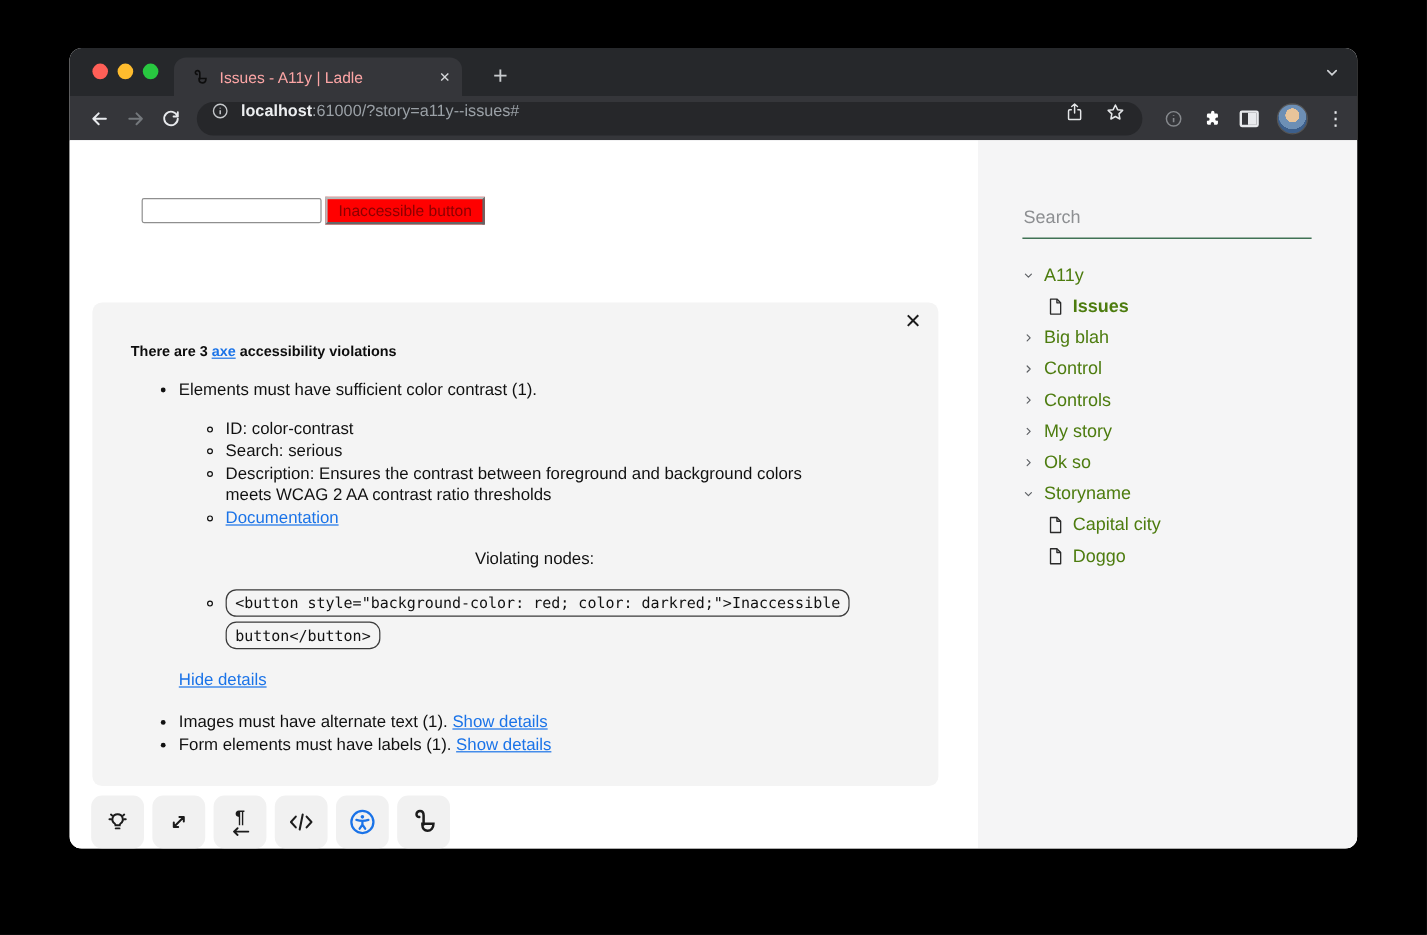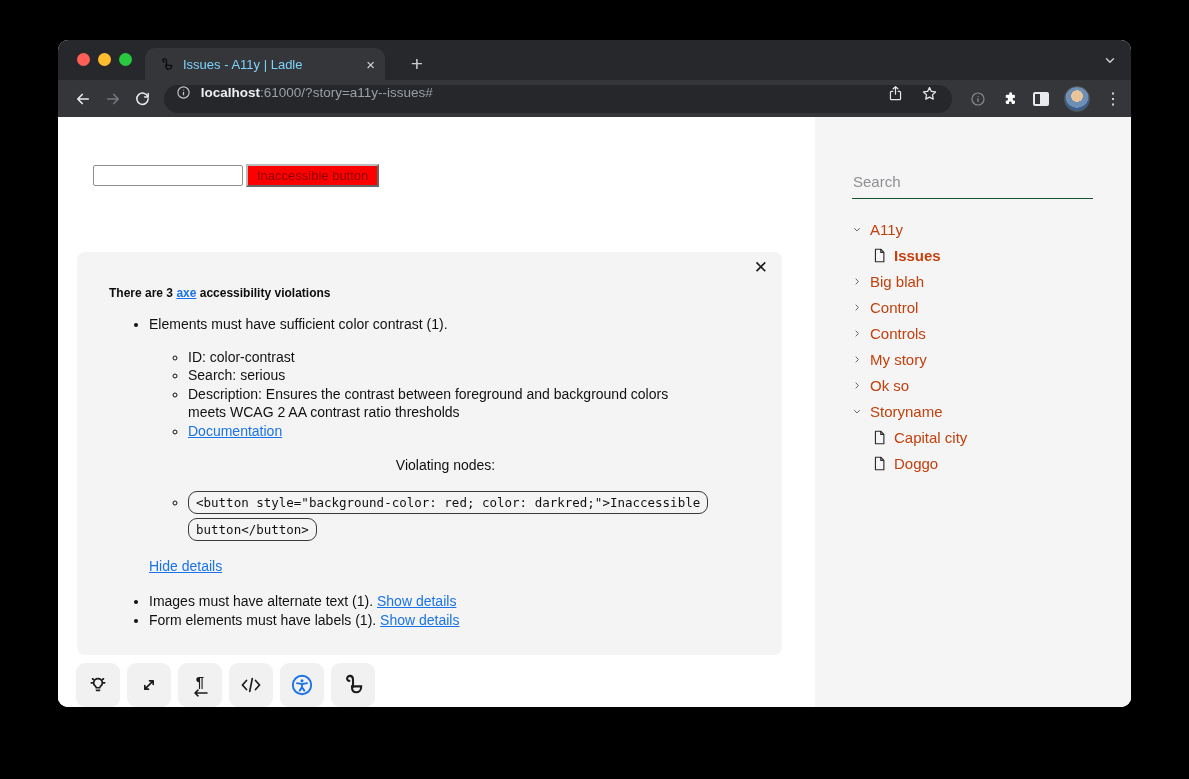--- a/index.html
+++ b/index.html
@@ -8,21 +8,21 @@
   .window { position:absolute; left:58px; top:40px; width:1073px; height:667px;
             border-radius:10px; overflow:hidden; background:#fff;
             box-shadow:0 18px 50px rgba(0,0,0,.6); display:flex; flex-direction:column; }
 
   
   .tabstrip { position:relative; height:40px; background:#26282b; flex:0 0 auto; }
   .traffic { position:absolute; left:19px; top:13px; display:flex; gap:8px; }
   .traffic span { width:13px; height:13px; border-radius:50%; display:block; }
   .tab { position:absolute; left:87px; top:8px; width:240px; height:32px; background:#35363a;
          border-radius:10px 10px 0 0; display:flex; align-items:center; padding:0 10px 0 14px; gap:9px; }
-  .tab-title { color:#7dd3fc; font-size:13px; white-space:nowrap; overflow:hidden; flex:1; }
+  .tab-title { color:#fca5a5; font-size:13px; white-space:nowrap; overflow:hidden; flex:1; }
   .tab-close { color:#d6d8da; font-size:15px; line-height:1; cursor:default; }
   .newtab { position:absolute; left:344px; top:9px; width:30px; height:30px; color:#c8cbce;
             font-size:21px; font-weight:300; display:flex; align-items:center; justify-content:center; }
   .tabsearch { position:absolute; right:14px; top:13px; color:#cfd2d5; }
 
   
   .toolbar { height:37px; background:#35363a; display:flex; align-items:center; padding:0 10px; flex:0 0 auto; }
   .navbtn { width:30px; height:30px; display:flex; align-items:center; justify-content:center;
             font-size:17px; color:#e8eaed; border-radius:50%; }
   .navbtn.disabled { color:#74787c; }
@@ -38,21 +38,21 @@
             border:1px solid #555; }
   .kebab { color:#e8eaed; font-size:16px; letter-spacing:0; }
   .sidepanel-ic { width:16px; height:14px; border:2px solid #e8eaed; border-radius:2px; position:relative; }
   .sidepanel-ic::after { content:""; position:absolute; right:0; top:0; bottom:0; width:7px; background:#e8eaed; }
 
   
   .content { flex:1; display:flex; background:#fff; position:relative; }
   .main { position:relative; width:757px; background:#fff; }
   .sidebar { width:316px; background:#f5f5f6; padding:52px 0 0 37px; }
 
-  .demo-row { position:absolute; left:35px; top:47px; display:flex; align-items:center; }
+  .demo-row { position:absolute; left:60px; top:47px; display:flex; align-items:center; }
   .demo-input { width:150px; height:21px; border:1px solid #8f8f8f; border-radius:2px; background:#fff; font-size:13px; padding:0 4px; }
   .demo-btn { margin-left:3px; height:23px; background:red; color:darkred; font-size:13px;
               border:2px outset #b9b9b9; padding:0 9px; font-family:"Liberation Sans",sans-serif; }
 
   .panel { position:absolute; left:19px; top:135px; width:705px; height:403px; background:#f4f4f4;
            border-radius:8px; padding:34px 40px 0 32px; overflow:hidden; }
   .panel-close { position:absolute; top:7px; right:14px; font-size:17px; color:#1b1b1b; line-height:1; }
   .panel h3 { font-size:12px; color:#0d0d0d; }
   .panel a { color:#1a73e8; text-decoration:underline; }
   .v-list { margin:15px 0 0 0; padding-left:40px; font-size:14px; color:#111; line-height:18.5px; }
@@ -71,21 +71,21 @@
   .stb { width:44px; height:44px; background:#f1f1f1; border-radius:9px; display:flex;
          align-items:center; justify-content:center; color:#1c1c1c; border:none; }
   .stb.active { color:#1a73e8; }
   .rtl-ic { display:flex; flex-direction:column; align-items:center; line-height:1; }
   .rtl-ic .para { font-size:15px; font-weight:bold; }
 
   
   .search { width:241px; background:transparent; border:none; border-bottom:1px solid #14532d;
             font-size:15px; padding:4px 1px 8px; color:#222; outline:none; font-family:"Liberation Sans",sans-serif; }
   .search::placeholder { color:#8d8f92; }
-  .tree { margin-top:17px; list-style:none; font-size:15px; color:#c2410c; }
+  .tree { margin-top:17px; list-style:none; font-size:15px; color:#4d7c0f; }
   .trow { height:26px; display:flex; align-items:center; gap:8px; }
   .trow .chev { color:#5f6266; display:flex; width:10px; justify-content:center; }
   .trow.child { padding-left:21px; }
   .trow .doc { color:#2a2a2a; display:flex; }
   .trow.bold { font-weight:bold; }
 
   svg { display:block; }
 </style>
 </head>
 <body>

